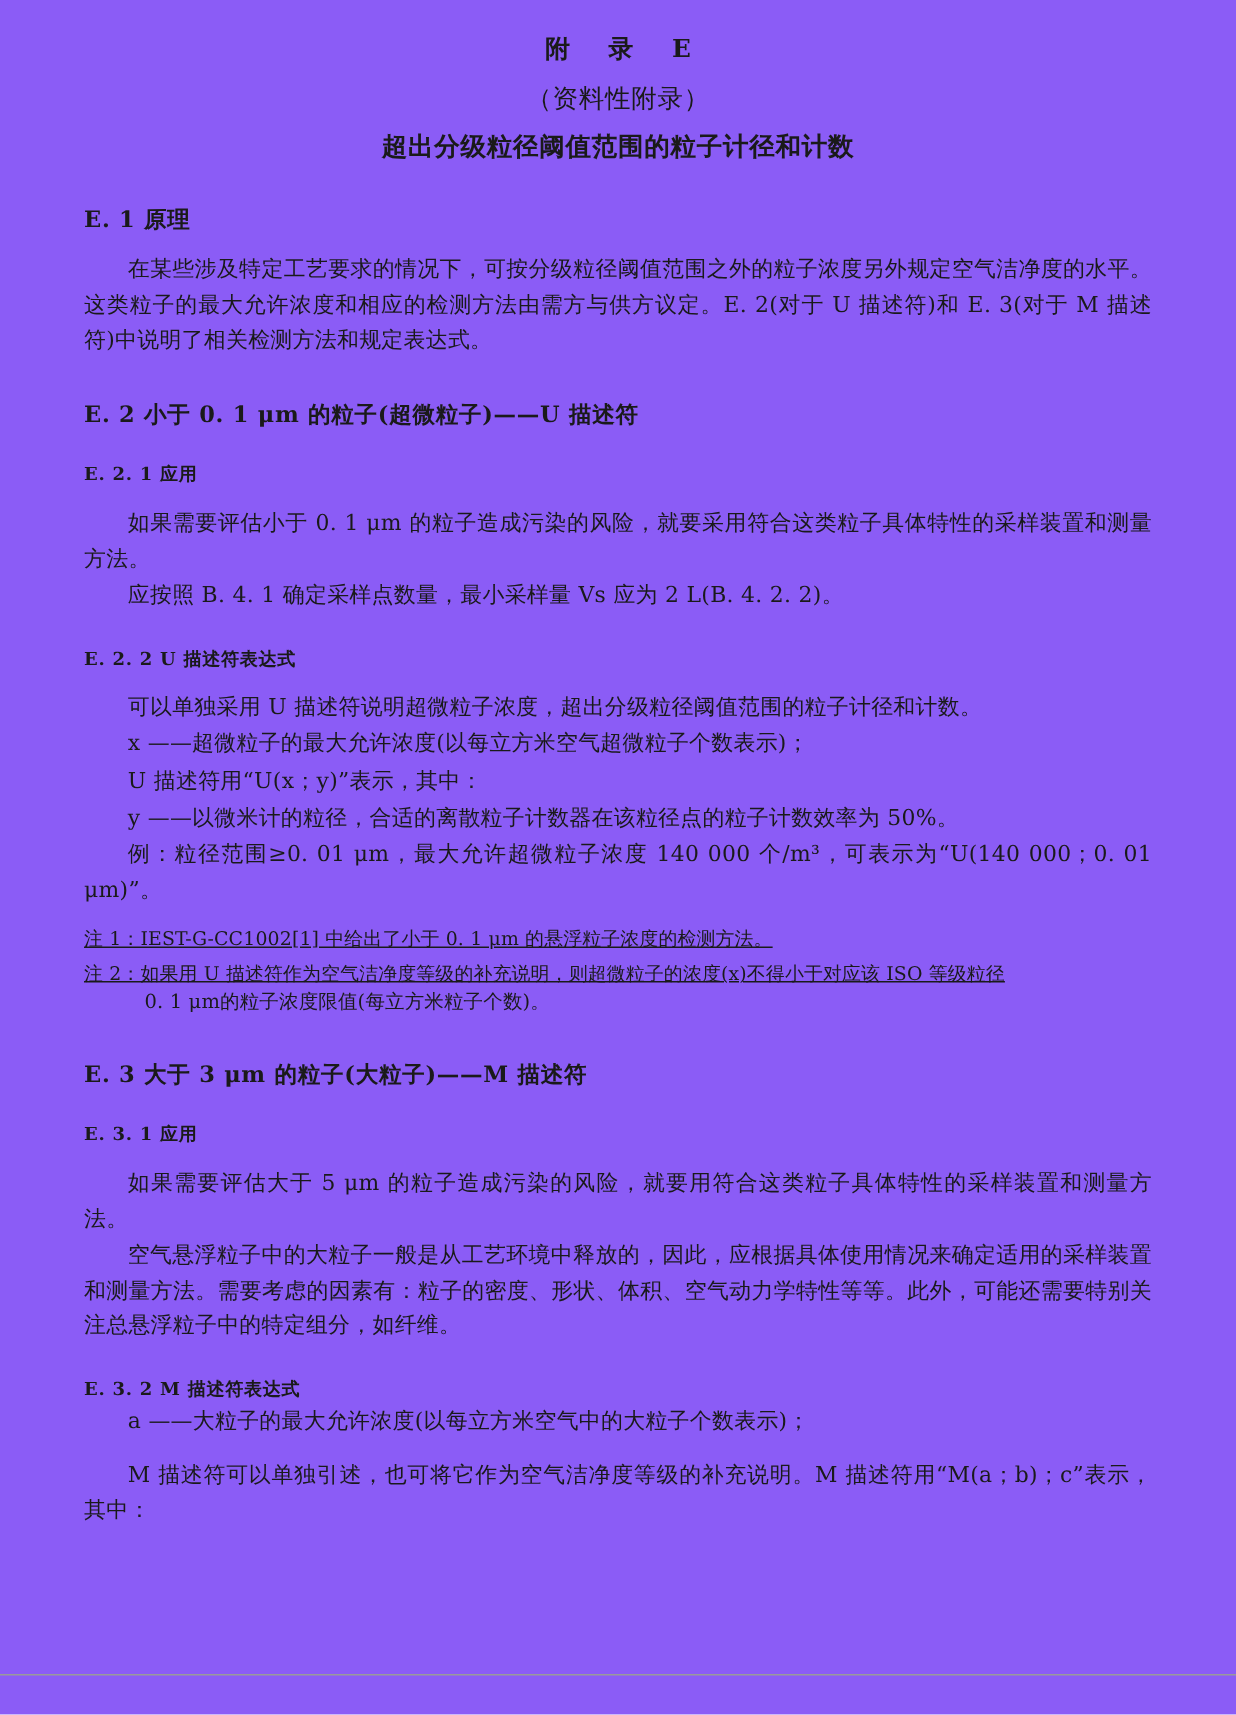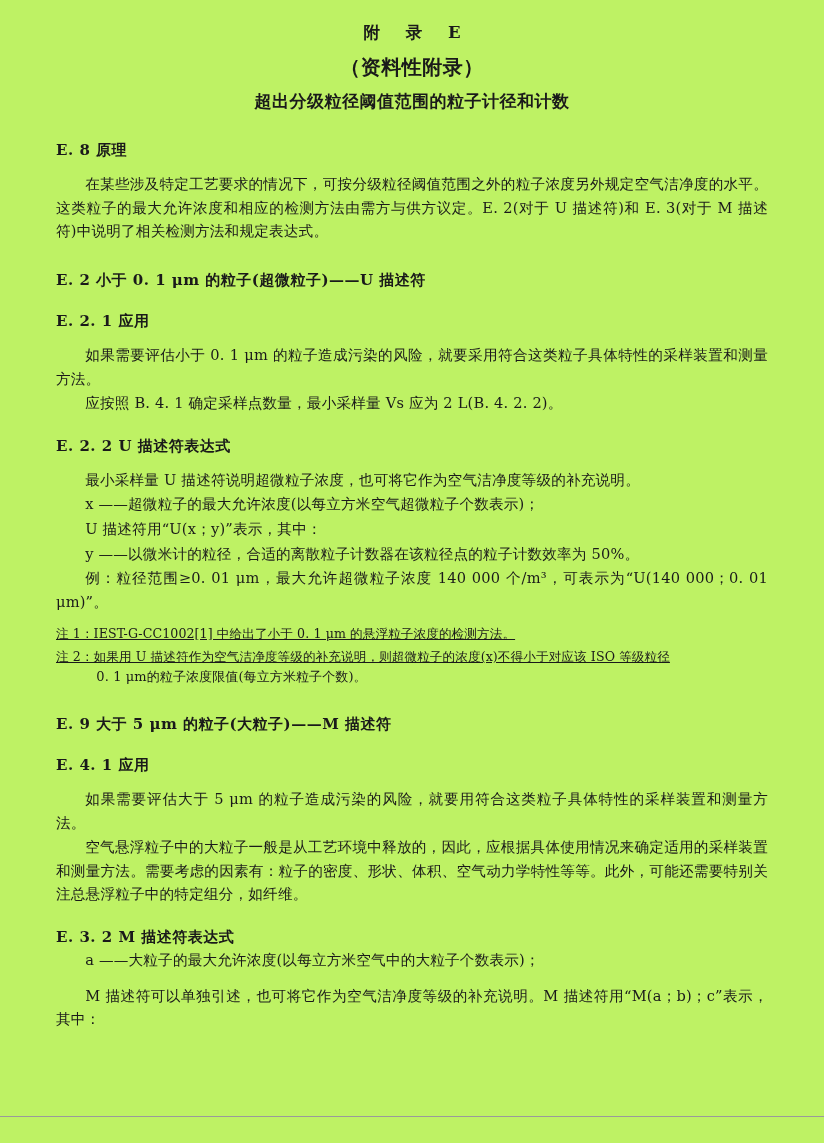--- a/index.html
+++ b/index.html
@@ -14,54 +14,54 @@
     color: #1a1a1a;
     -webkit-font-smoothing: antialiased;
   }
   .page {
     position: relative;
     width: 824px;
     height: 1143px;
     box-sizing: border-box;
     padding: 10px 56px 0 56px;
     overflow: hidden;
-    background: #bef264;
+    background: #8b5cf6;
   }
   
   .annex-title {
     text-align: center;
     font-weight: bold;
     font-size: 16.5px;
     letter-spacing: 10px;
     margin: 12px 0 0 0;
     text-indent: 10px;
   }
   .annex-sub {
     text-align: center;
-    font-weight: bold;
-    font-size: 20px;
+    font-weight: normal;
+    font-size: 17px;
     margin: 10px 0 0 0;
     letter-spacing: 0.5px;
   }
   .annex-name {
     text-align: center;
     font-weight: bold;
     font-size: 17px;
     margin: 9px 0 0 0;
     letter-spacing: 0.5px;
   }
   .h2 {
     font-weight: bold;
     font-size: 15px;
     margin: 28px 0 0 0;
     letter-spacing: 0.5px;
   }
   .h3 {
     font-weight: bold;
-    font-size: 15px;
+    font-size: 12px;
     margin: 22px 0 0 0;
     letter-spacing: 0.5px;
   }
   p.body {
     font-size: 14.6px;
     line-height: 1.62;
     margin: 12px 0 0 0;
     text-align: justify;
     text-justify: inter-ideograph;
     letter-spacing: 0.2px;
@@ -103,44 +103,44 @@
 </style>
 </head>
 <body>
 
 <div class="page">
 
   <div class="annex-title">附 录 E</div>
   <div class="annex-sub">（资料性附录）</div>
   <div class="annex-name">超出分级粒径阈值范围的粒子计径和计数</div>
 
-  <div class="h2">E. 8  原理</div>
+  <div class="h2">E. 1  原理</div>
   <p class="body indent">在某些涉及特定工艺要求的情况下，可按分级粒径阈值范围之外的粒子浓度另外规定空气洁净度的水平。这类粒子的最大允许浓度和相应的检测方法由需方与供方议定。E. 2(对于 U 描述符)和 E. 3(对于 M 描述符)中说明了相关检测方法和规定表达式。</p>
 
   <div class="h2">E. 2  小于 0. 1 μm 的粒子(超微粒子)——U 描述符</div>
 
   <div class="h3">E. 2. 1  应用</div>
   <p class="body indent">如果需要评估小于 0. 1 μm 的粒子造成污染的风险，就要采用符合这类粒子具体特性的采样装置和测量方法。</p>
   <p class="body indent follow">应按照 B. 4. 1 确定采样点数量，最小采样量 Vs 应为 2 L(B. 4. 2. 2)。</p>
 
   <div class="h3">E. 2. 2  U 描述符表达式</div>
-  <p class="body indent">最小采样量 U 描述符说明超微粒子浓度，也可将它作为空气洁净度等级的补充说明。</p>
+  <p class="body indent">可以单独采用 U 描述符说明超微粒子浓度，超出分级粒径阈值范围的粒子计径和计数。</p>
   <p class="body indent follow">x ——超微粒子的最大允许浓度(以每立方米空气超微粒子个数表示)；</p>
   <p class="body indent follow">U 描述符用“U(x；y)”表示，其中：</p>
   <p class="body indent follow">y ——以微米计的粒径，合适的离散粒子计数器在该粒径点的粒子计数效率为 50%。</p>
   <p class="body indent follow">例：粒径范围≥0. 01 μm，最大允许超微粒子浓度 140 000 个/m³，可表示为“U(140 000；0. 01 μm)”。</p>
 
   <div class="gap-sm"></div>
   <p class="note hang">注 1：IEST-G-CC1002[1] 中给出了小于 0. 1 μm 的悬浮粒子浓度的检测方法。</p>
   <p class="note hang">注 2：如果用 U 描述符作为空气洁净度等级的补充说明，则超微粒子的浓度(x)不得小于对应该 ISO 等级粒径</p>
   <p class="note-cont">0. 1 μm的粒子浓度限值(每立方米粒子个数)。</p>
 
-  <div class="h2">E. 9  大于 5 μm 的粒子(大粒子)——M 描述符</div>
+  <div class="h2">E. 3  大于 3 μm 的粒子(大粒子)——M 描述符</div>
 
-  <div class="h3">E. 4. 1  应用</div>
+  <div class="h3">E. 3. 1  应用</div>
   <p class="body indent">如果需要评估大于 5 μm 的粒子造成污染的风险，就要用符合这类粒子具体特性的采样装置和测量方法。</p>
   <p class="body indent follow">空气悬浮粒子中的大粒子一般是从工艺环境中释放的，因此，应根据具体使用情况来确定适用的采样装置和测量方法。需要考虑的因素有：粒子的密度、形状、体积、空气动力学特性等等。此外，可能还需要特别关注总悬浮粒子中的特定组分，如纤维。</p>
 
   <div class="h3">E. 3. 2  M 描述符表达式</div>
   <p class="body indent follow">a ——大粒子的最大允许浓度(以每立方米空气中的大粒子个数表示)；</p>
   <p class="body indent">M 描述符可以单独引述，也可将它作为空气洁净度等级的补充说明。M 描述符用“M(a；b)；c”表示，其中：</p>
 
   <div class="rule"></div>
 </div>
 

